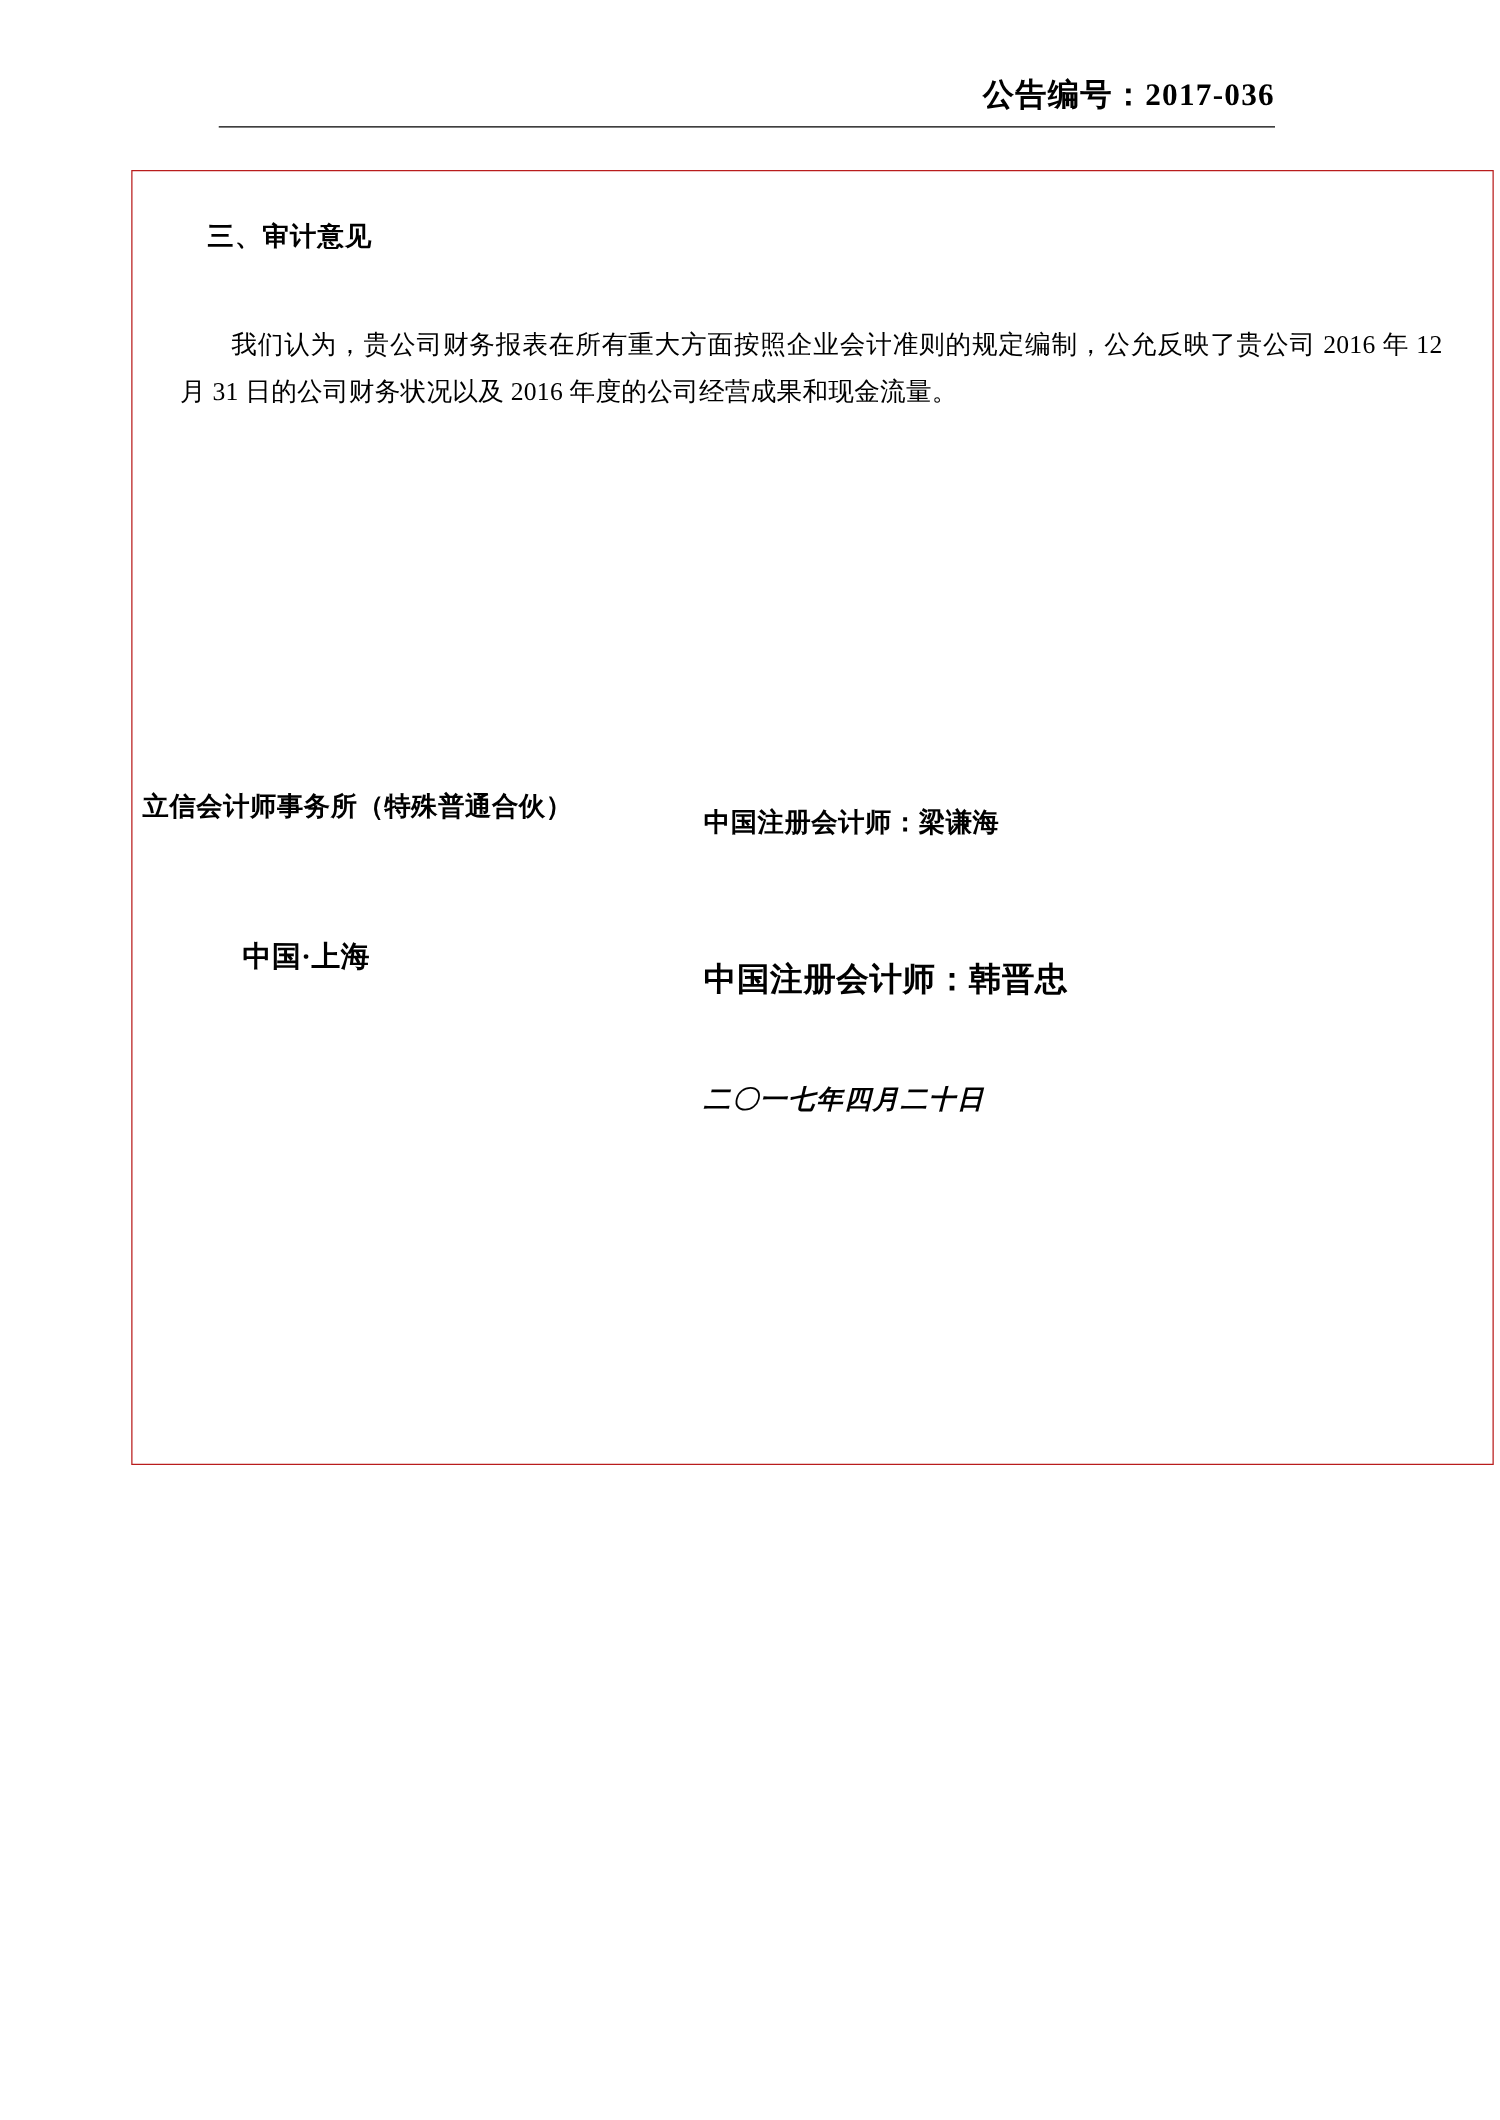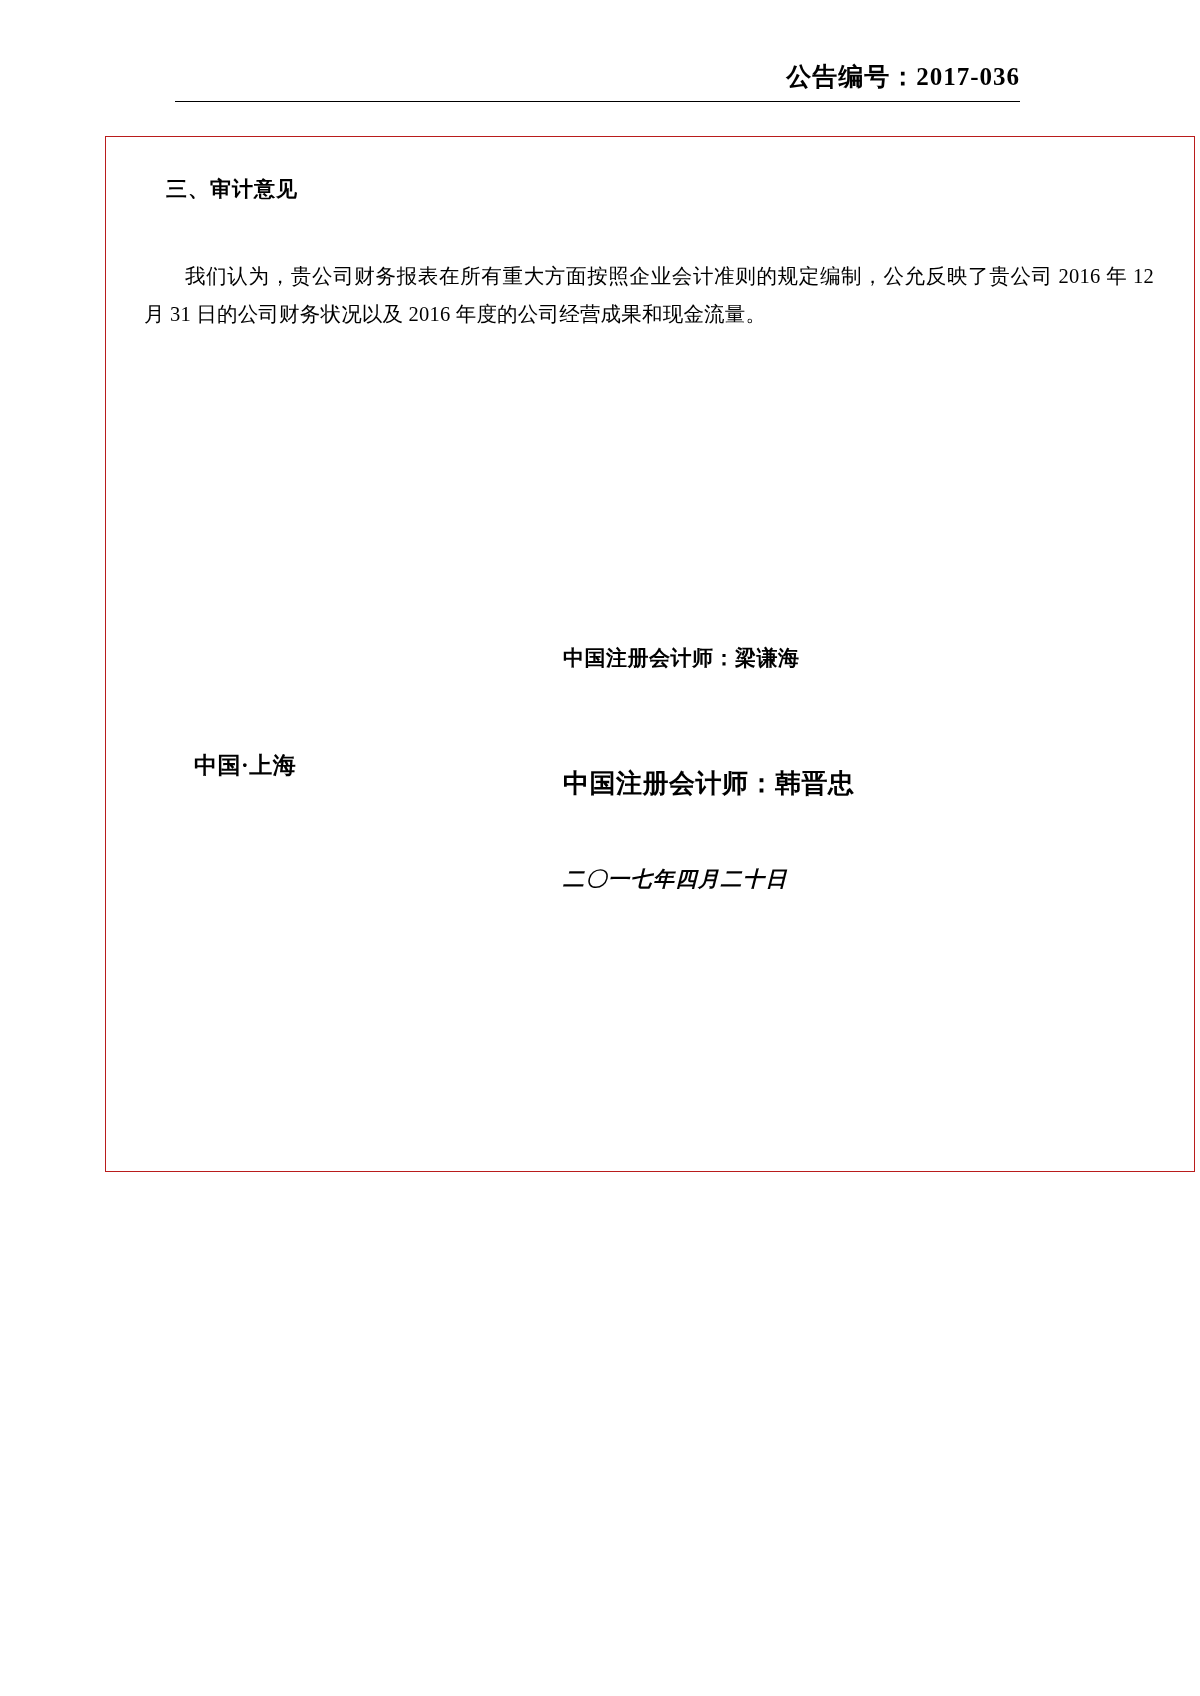--- a/index.html
+++ b/index.html
@@ -135,20 +135,21 @@
     <span class="header-text">公告编号：2017-036</span>
   </div>
   <div class="header-rule"></div>
 
   <div class="content-box">
 
     <div class="section-title">三、审计意见</div>
 
     <div class="body-para">我们认为，贵公司财务报表在所有重大方面按照企业会计准则的规定编制，公允反映了贵公司 2016 年 12 月 31 日的公司财务状况以及 2016 年度的公司经营成果和现金流量。</div>
 
+    <div class="sig-firm">立信会计师事务所（特殊普通合伙）</div>
 
     <div class="sig-cpa1">中国注册会计师：梁谦海</div>
 
     <div class="sig-place">中国·上海</div>
 
     <div class="sig-cpa2">中国注册会计师：韩晋忠</div>
 
     <div class="sig-date">二〇一七年四月二十日</div>
 
   </div>

